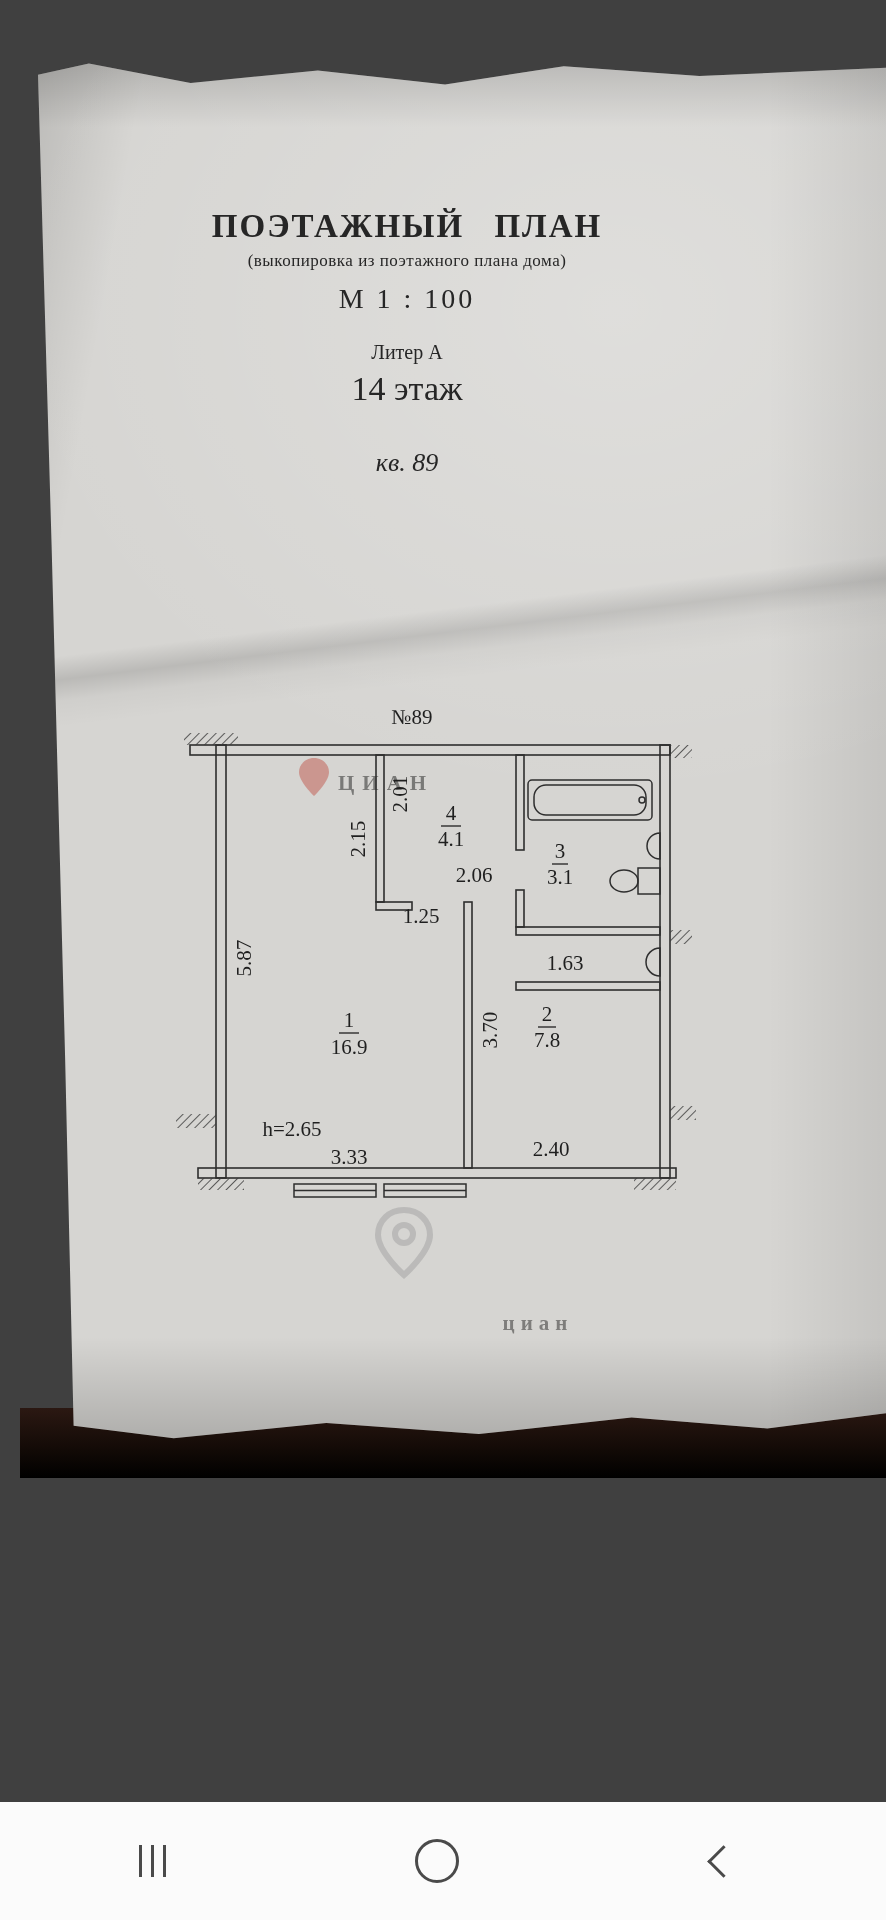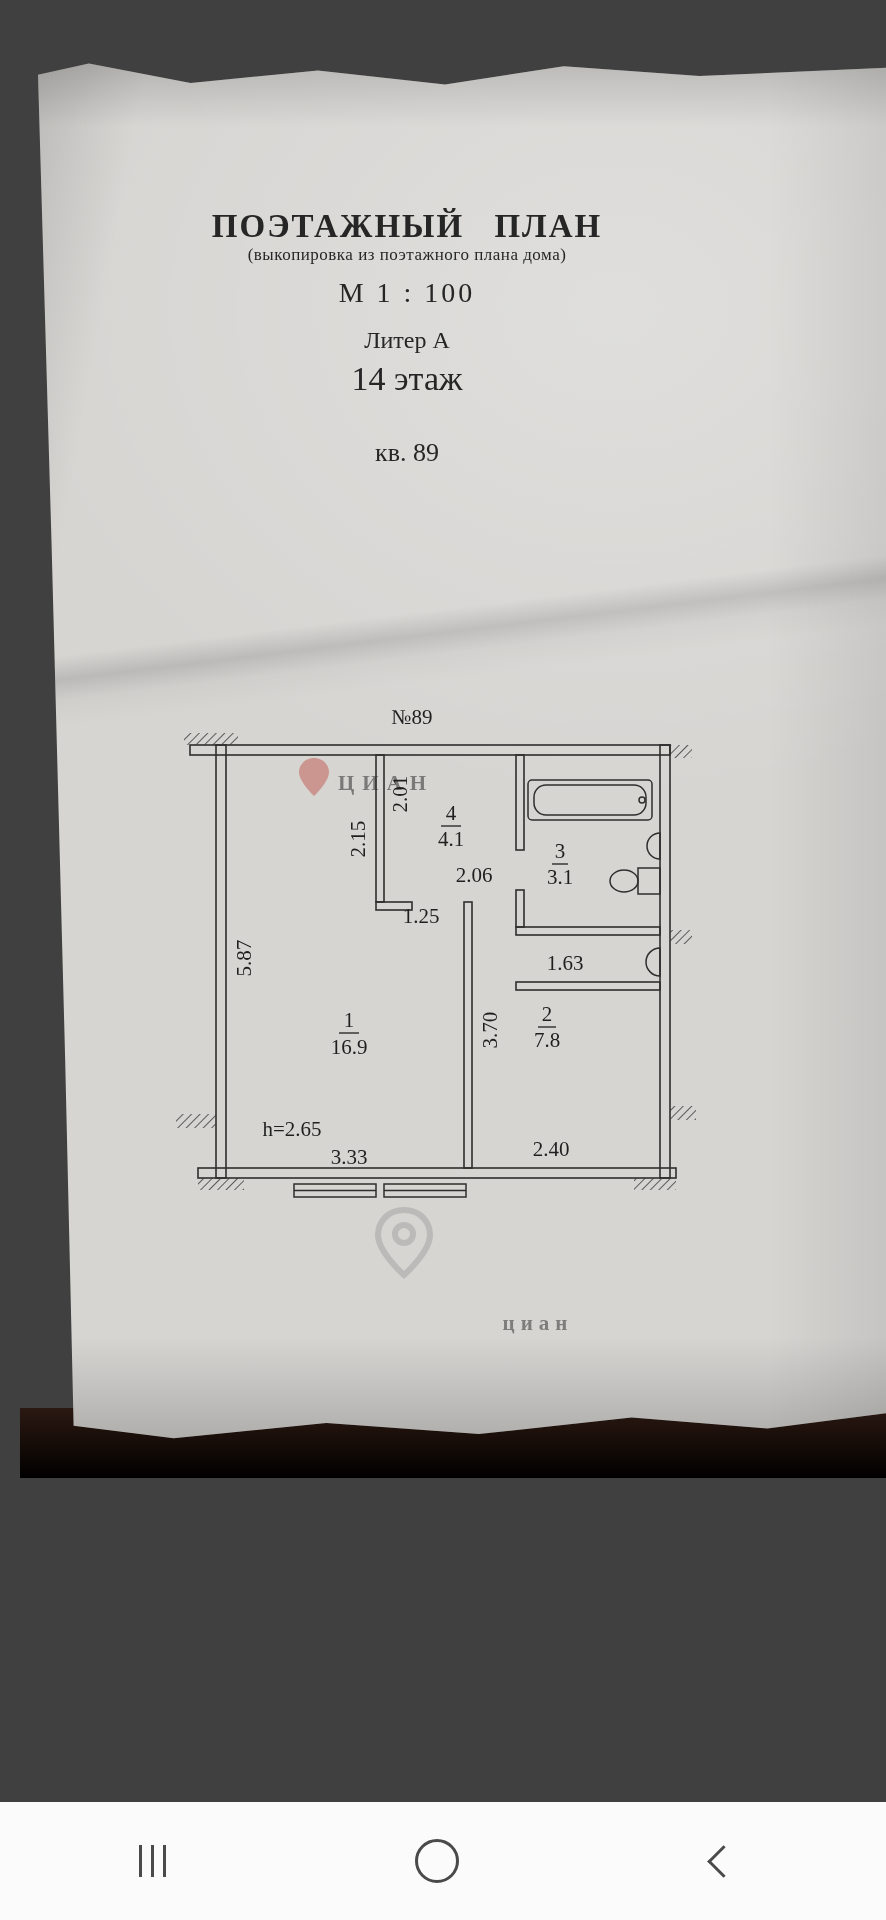--- a/index.html
+++ b/index.html
@@ -21,25 +21,25 @@
       linear-gradient(to top, rgba(0,0,0,0.20), rgba(0,0,0,0) 8%),
       linear-gradient(to left, rgba(0,0,0,0.08), rgba(0,0,0,0) 14%),
       #d6d5d2;
     clip-path:polygon(0% 1.2%, 6% 0.4%, 18% 1.8%, 33% 0.9%, 48% 1.9%, 62% 0.6%, 78% 1.3%, 100% 0.7%,
                       100% 97.5%, 86% 98.6%, 70% 97.8%, 52% 99.0%, 34% 98.2%, 16% 99.3%, 4.2% 98.4%,
                       3.2% 72%, 1.6% 35%);
     color:#262626;}
 
   .doc-header{position:absolute;top:150px;left:60px;right:170px;text-align:center;}
   .doc-title{font-size:33px;font-weight:bold;letter-spacing:2px;word-spacing:20px;}
-  .doc-subtitle{font-size:17px;margin-top:0;letter-spacing:0.5px;}
+  .doc-subtitle{font-size:17px;margin-top:6px;letter-spacing:0.5px;}
   .doc-scale{font-size:28px;margin-top:12px;letter-spacing:3px;}
-  .doc-liter{font-size:24px;margin-top:18px;}
+  .doc-liter{font-size:20px;margin-top:26px;}
   .doc-floor{font-size:34px;margin-top:6px;}
-  .doc-apartment{font-size:26px;margin-top:40px;}
+  .doc-apartment{font-size:26px;margin-top:40px;font-style:italic;}
 
   svg.plan{position:absolute;left:0;top:632px;width:886px;height:700px;overflow:visible;}
   svg.plan text{font-family:"Liberation Serif", serif;fill:#1f1f1f;font-size:21px;}
   .wall{fill:none;stroke:#2e2e2e;stroke-width:1.6;}
   .fix{fill:none;stroke:#2e2e2e;stroke-width:1.5;}
   .ul{stroke:#1f1f1f;stroke-width:1.3;}
   .hatchblk{fill:url(#hatch);}
   .wm-top{fill:#bf4a3e;opacity:0.5;font-family:"Liberation Sans",sans-serif;font-weight:bold;}
   .wm-bottom{fill:#9b9b9b;opacity:0.48;font-family:"Liberation Sans",sans-serif;font-weight:bold;}
   .wm-pin{fill:none;stroke:#9f9f9f;stroke-width:6;opacity:0.5;}

